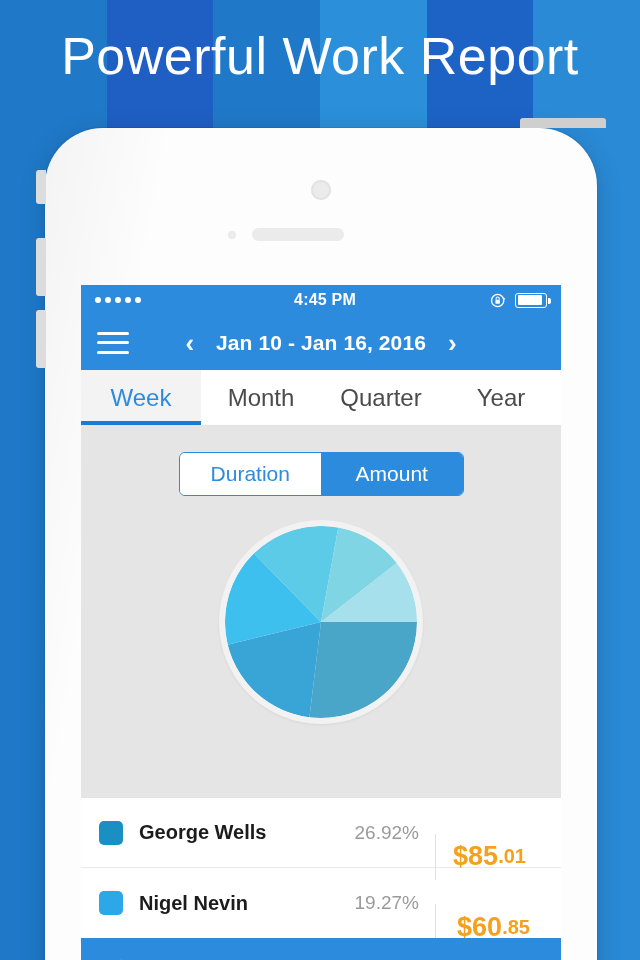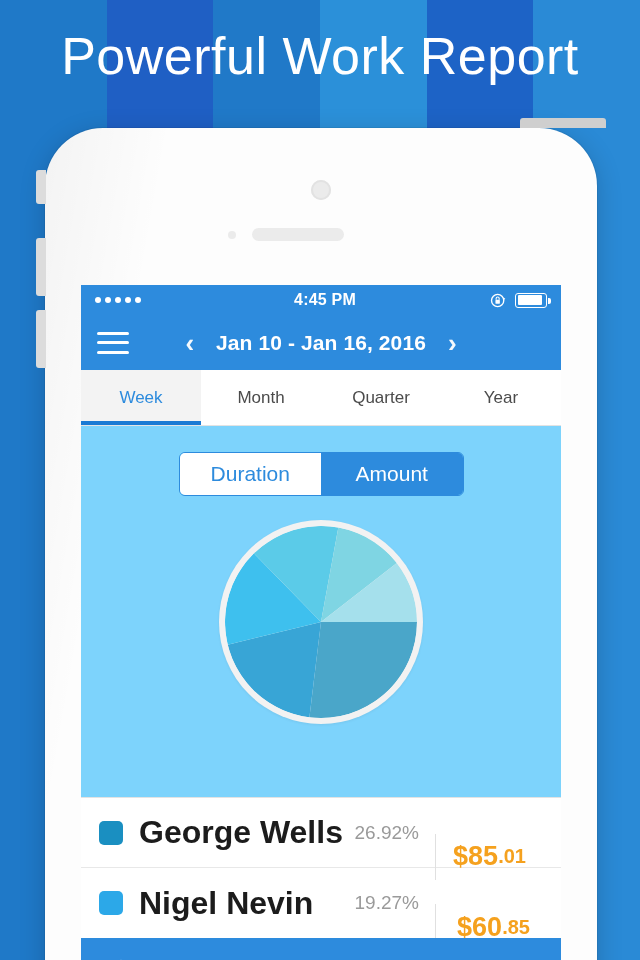--- a/index.html
+++ b/index.html
@@ -109,31 +109,31 @@
   .chev { font-size:26px; font-weight:600; line-height:1; color:#fff; opacity:0.95; cursor:pointer; }
   #date-range { font-size:21px; font-weight:bold; letter-spacing:0.1px; }
 
   
   #period-tabs {
     height:56px; flex:none; display:flex;
     background:#ffffff; border-bottom:1px solid #e3e3e3;
   }
   .ptab {
     flex:1; display:flex; align-items:center; justify-content:center;
-    font-size:17px; color:#4b4b4b; position:relative; cursor:pointer;
+    font-size:24px; color:#4b4b4b; position:relative; cursor:pointer;
     background:#ffffff;
   }
   .ptab.active { color:#2d8bdd; background:#f3f3f3; }
   .ptab.active::after {
     content:""; position:absolute; left:0; right:0; bottom:0; height:4px; background:#1a7ad4;
   }
 
   
   #chart-panel {
-    flex:1; background:#7dd3fc; position:relative;
+    flex:1; background:#e5e5e5; position:relative;
     display:flex; flex-direction:column; align-items:center;
     border-bottom:1px solid #e3e3e3;
   }
   #metric-toggle {
     margin-top:26px; display:flex;
     border:1.6px solid #2d8bdd; border-radius:6px; overflow:hidden;
     width:285px; height:44px;
   }
   .seg {
     flex:1; display:flex; align-items:center; justify-content:center;
@@ -151,21 +151,21 @@
 
   
   #list { flex:none; background:#fff; }
   .row {
     height:70px; display:flex; align-items:center; padding:0 18px;
     border-bottom:1px solid #e8e8e8; background:#fff;
   }
   .row:last-child { border-bottom:none; }
   .swatch { width:24px; height:24px; border-radius:5px; flex:none; }
   .rname {
-    margin-left:16px; font-size:32px; font-weight:bold; color:#1c1c1c;
+    margin-left:16px; font-size:20px; font-weight:bold; color:#1c1c1c;
     white-space:nowrap; overflow:hidden; text-overflow:ellipsis;
   }
   .rpct { margin-left:auto; font-size:19px; color:#9a9a9a; padding-right:16px; }
   .ramt {
     width:108px; text-align:center; color:#f5a11e; font-weight:bold;
     border-left:1px solid #e0e0e0; height:46px;
     display:flex; align-items:center; justify-content:center;margin-top:48px;
   }
   .ramt .big { font-size:27px; }
   .ramt .cents { font-size:20px; }

